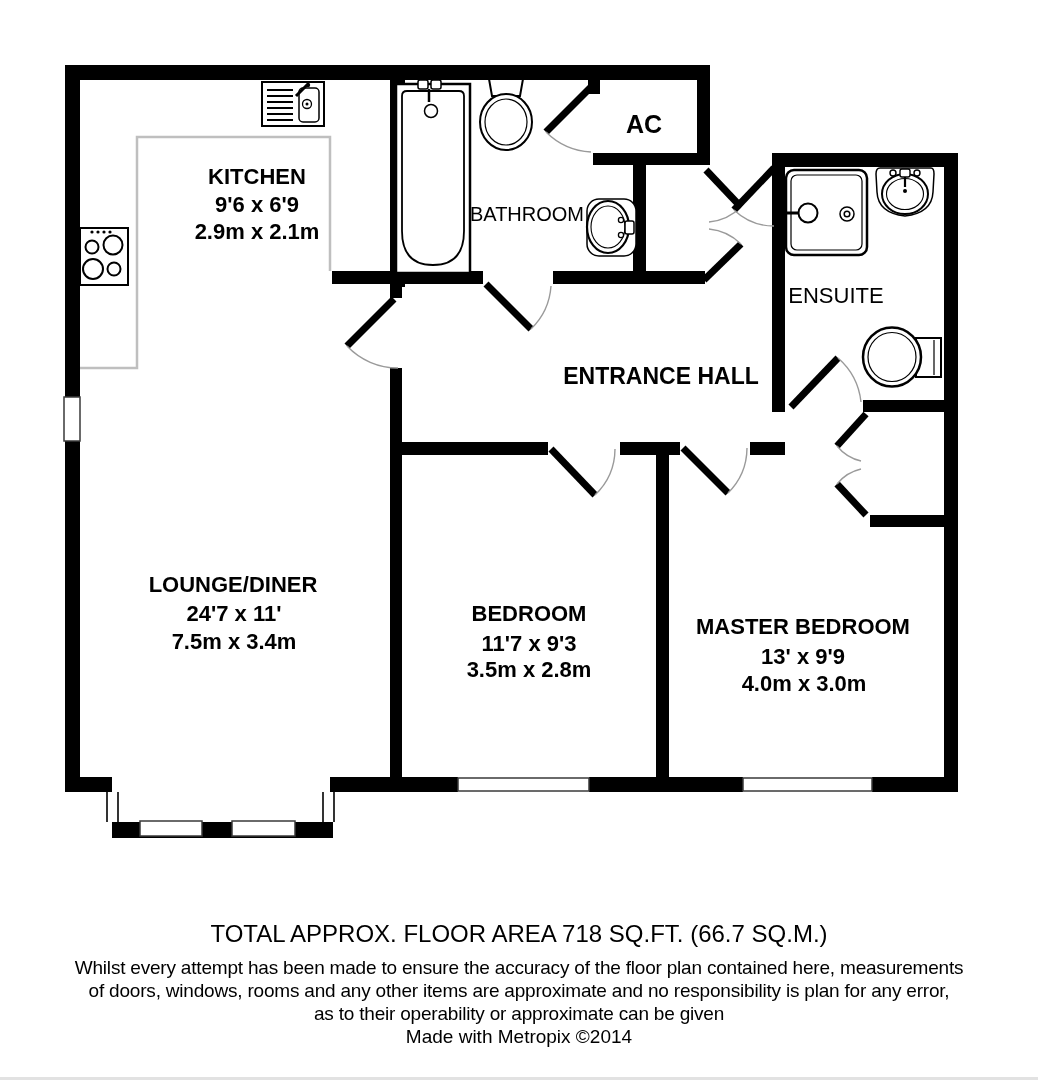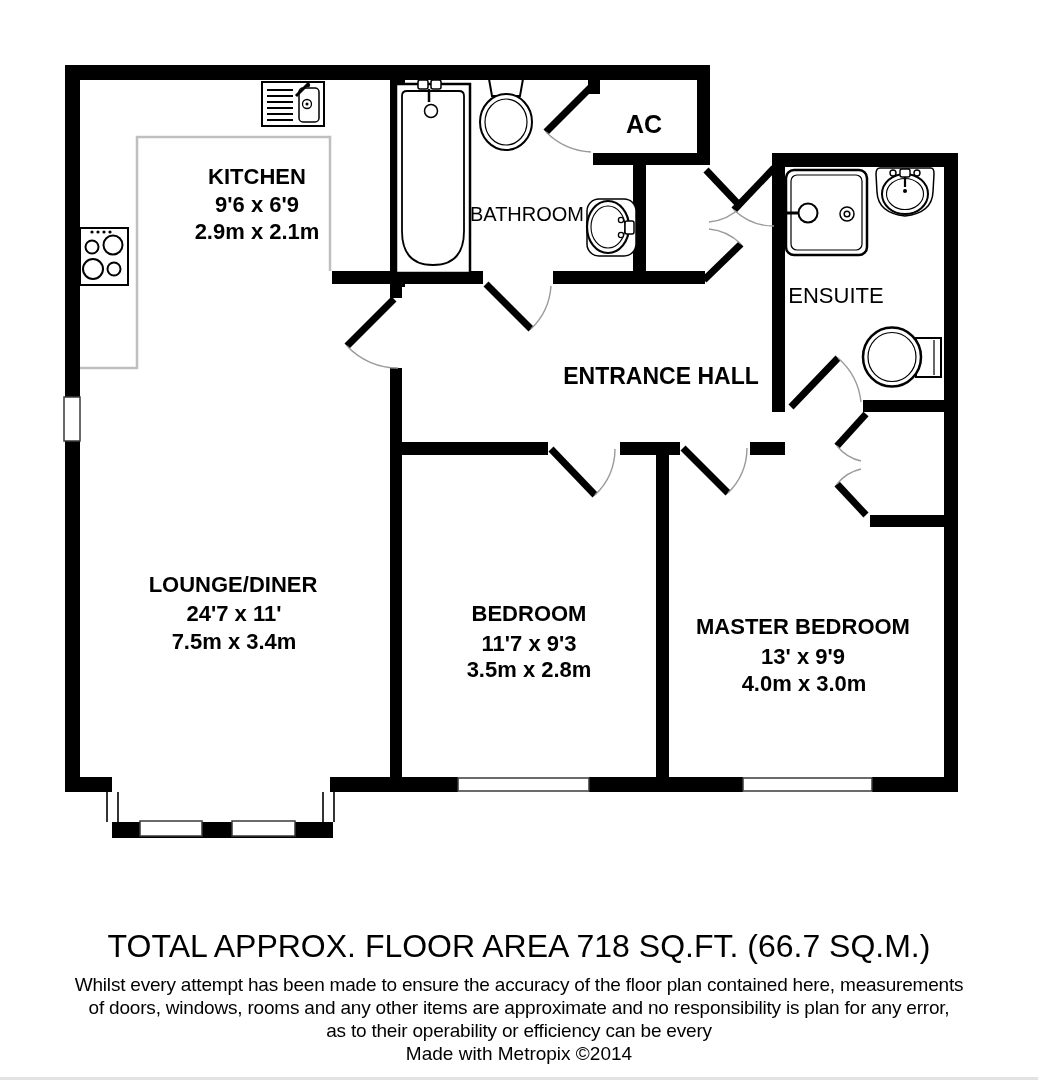--- a/index.html
+++ b/index.html
@@ -12,21 +12,21 @@
   .fix{fill:#fff;stroke:#000;}
   .counter{fill:none;stroke:#bfbfbf;stroke-width:2.5;}
   text{fill:#000;}
   .room-label{font-size:22px;font-weight:bold;text-anchor:middle;}
   .room-dim{font-size:22px;font-weight:bold;text-anchor:middle;}
   .sub-label{font-size:20px;font-weight:normal;text-anchor:middle;}
   .ensuite-label{font-size:22px;font-weight:normal;text-anchor:middle;}
   .hall-label{font-size:23px;font-weight:bold;text-anchor:middle;}
   .ac-label{font-size:25px;font-weight:bold;text-anchor:middle;}
   #footer{position:absolute;left:0;right:0;top:920px;text-align:center;}
-  #footer .area-title{font-size:32px;font-weight:normal;margin:8px 0 8px 0;letter-spacing:0px;}
+  #footer .area-title{font-size:24px;font-weight:normal;margin:0 0 8px 0;letter-spacing:0px;}
   #footer .disc{font-size:19px;line-height:23px;letter-spacing:-0.2px;}
   #footer .credit{font-size:19px;line-height:23px;}
   #page-edge{position:absolute;left:0;right:0;bottom:0;height:3px;background:#e2e2e2;}
 </style>
 </head>
 <body>
 
 <svg id="plan" width="1038" height="905" viewBox="0 0 1038 905" xmlns="http://www.w3.org/2000/svg">
 
   <g>
@@ -222,17 +222,17 @@
     <text class="room-label" x="803" y="634">MASTER BEDROOM</text>
     <text class="room-dim" x="803" y="664">13' x 9'9</text>
     <text class="room-dim" x="804" y="691">4.0m x 3.0m</text>
   </g>
 </svg>
 
 <div id="footer">
   <div class="area-title">TOTAL APPROX. FLOOR AREA 718 SQ.FT. (66.7 SQ.M.)</div>
   <div class="disc">Whilst every attempt has been made to ensure the accuracy of the floor plan contained here, measurements</div>
   <div class="disc">of doors, windows, rooms and any other items are approximate and no responsibility is plan for any error,</div>
-  <div class="disc">as to their operability or efficiency can be every</div>
+  <div class="disc">as to their operability or approximate can be given</div>
   <div class="credit">Made with Metropix ©2014</div>
 </div>
 
 <div id="page-edge"></div>
 
 </body></html>

